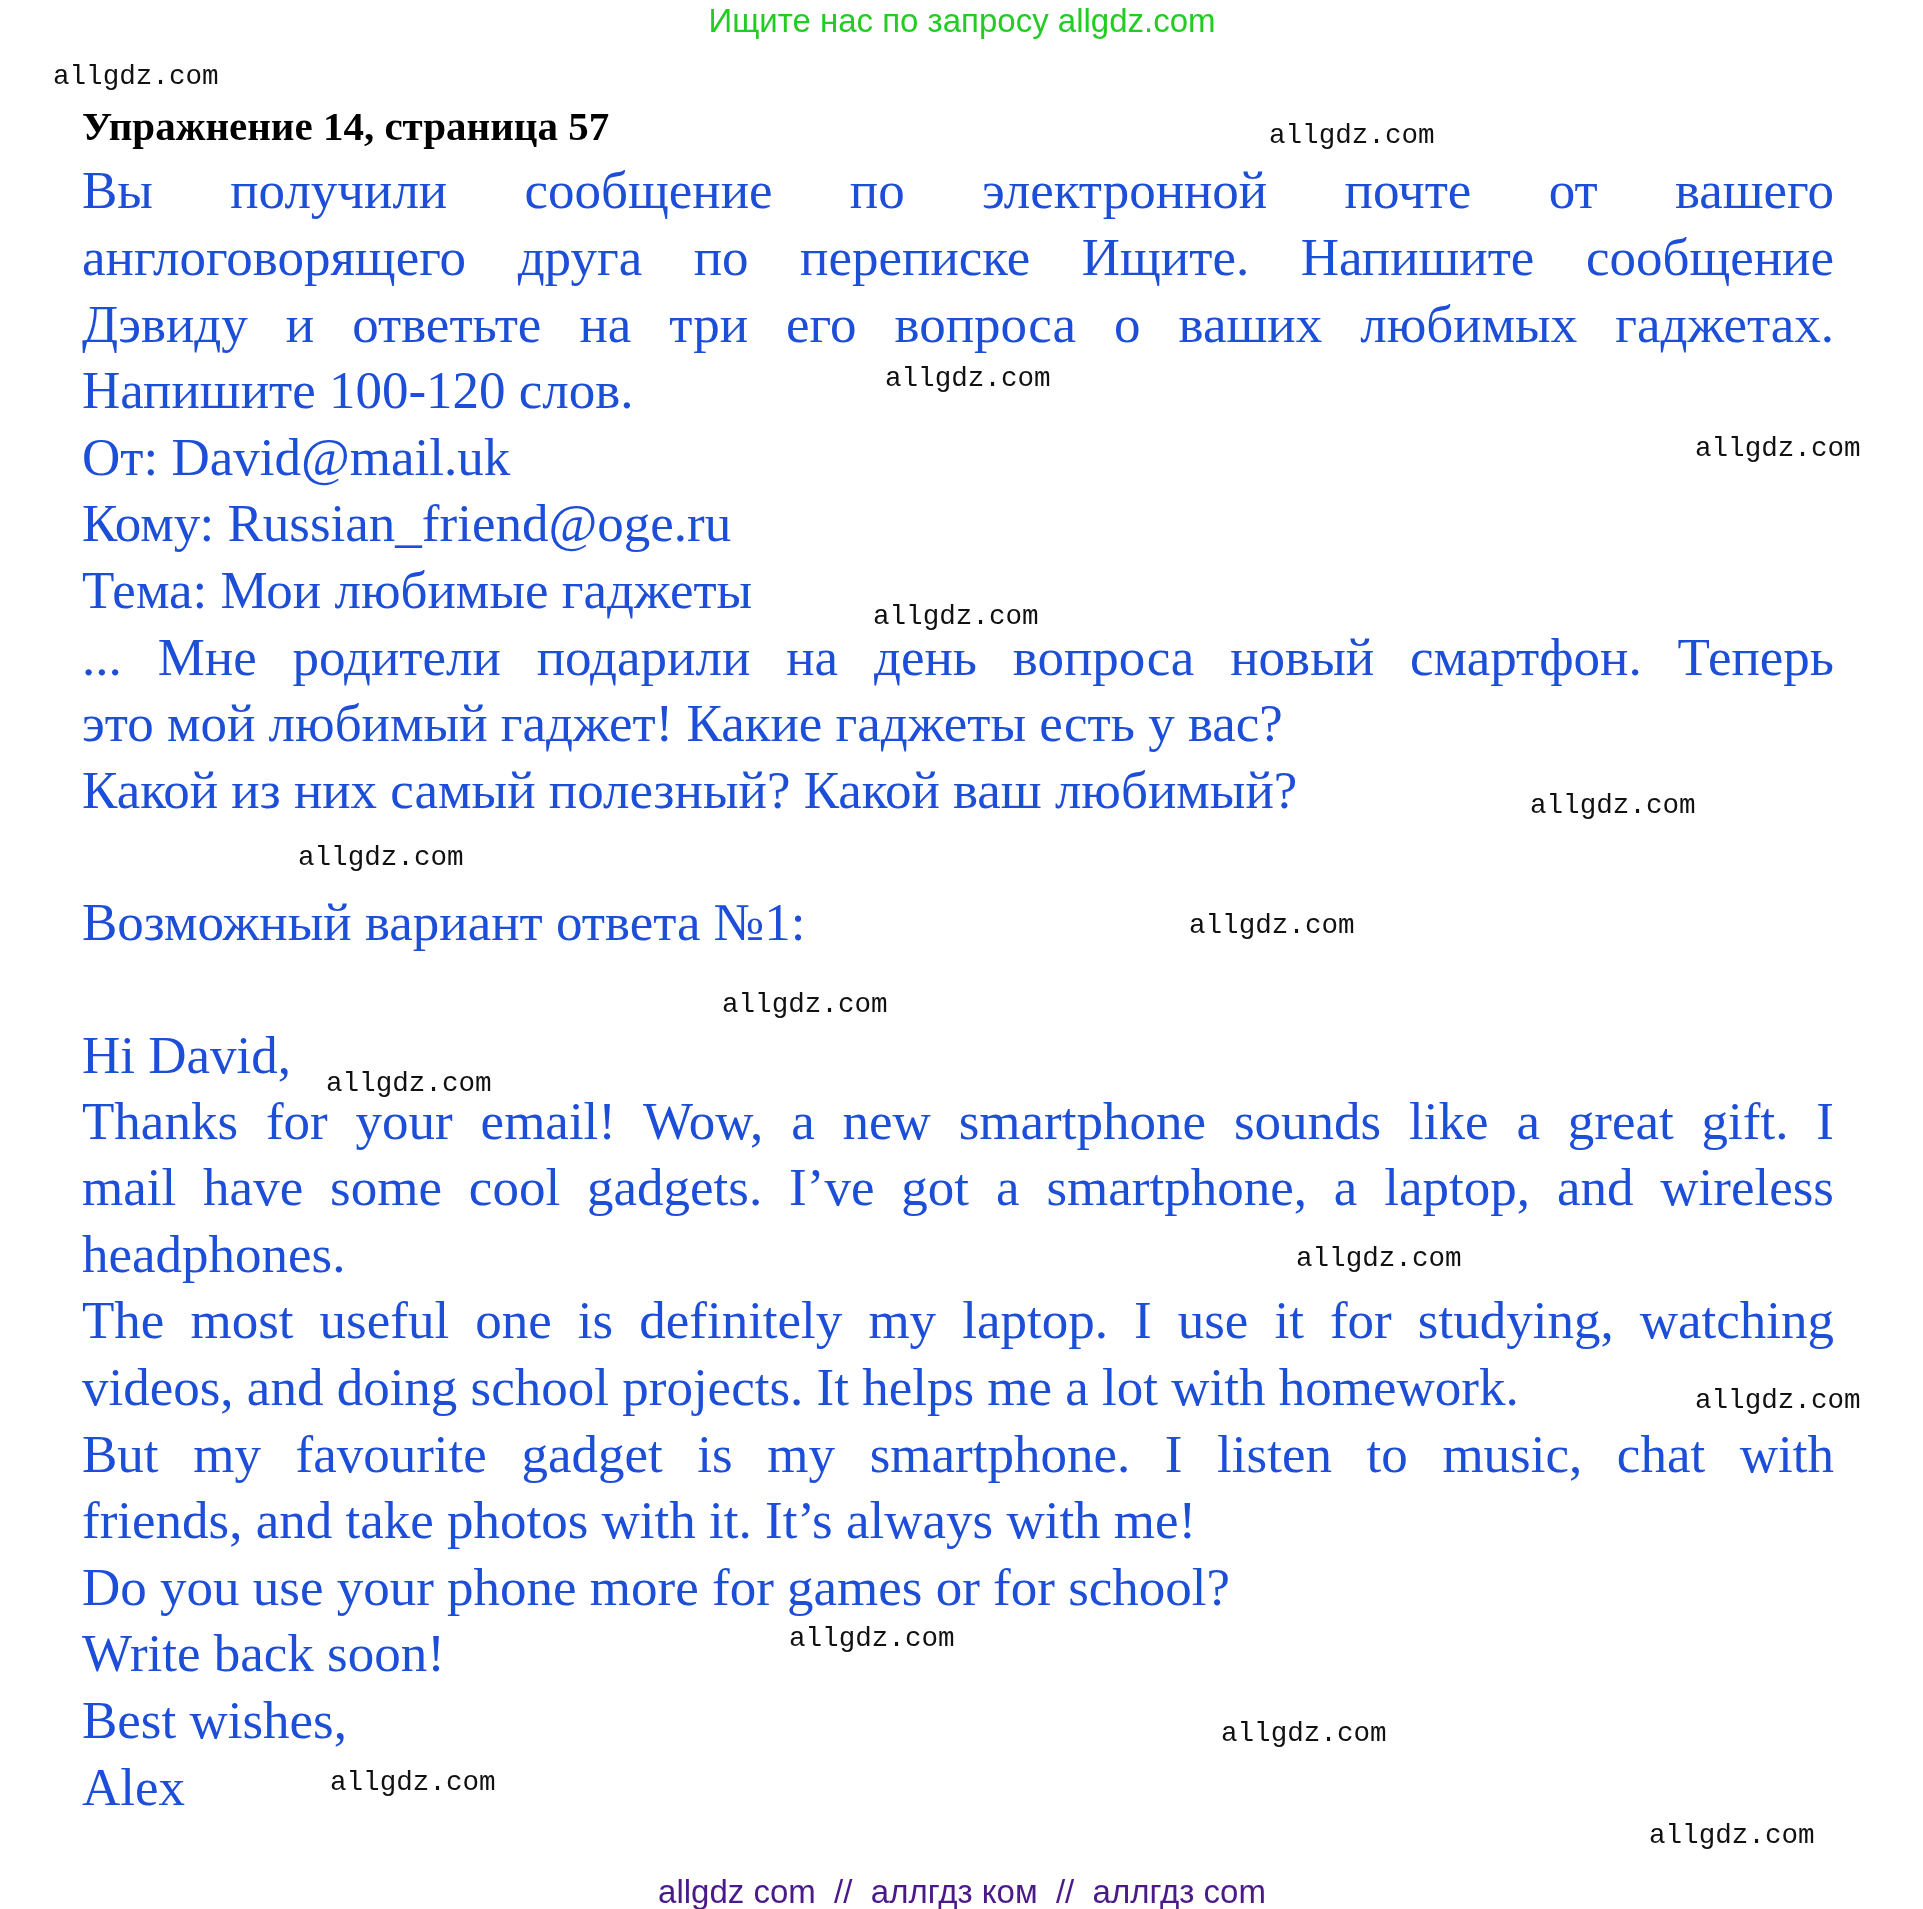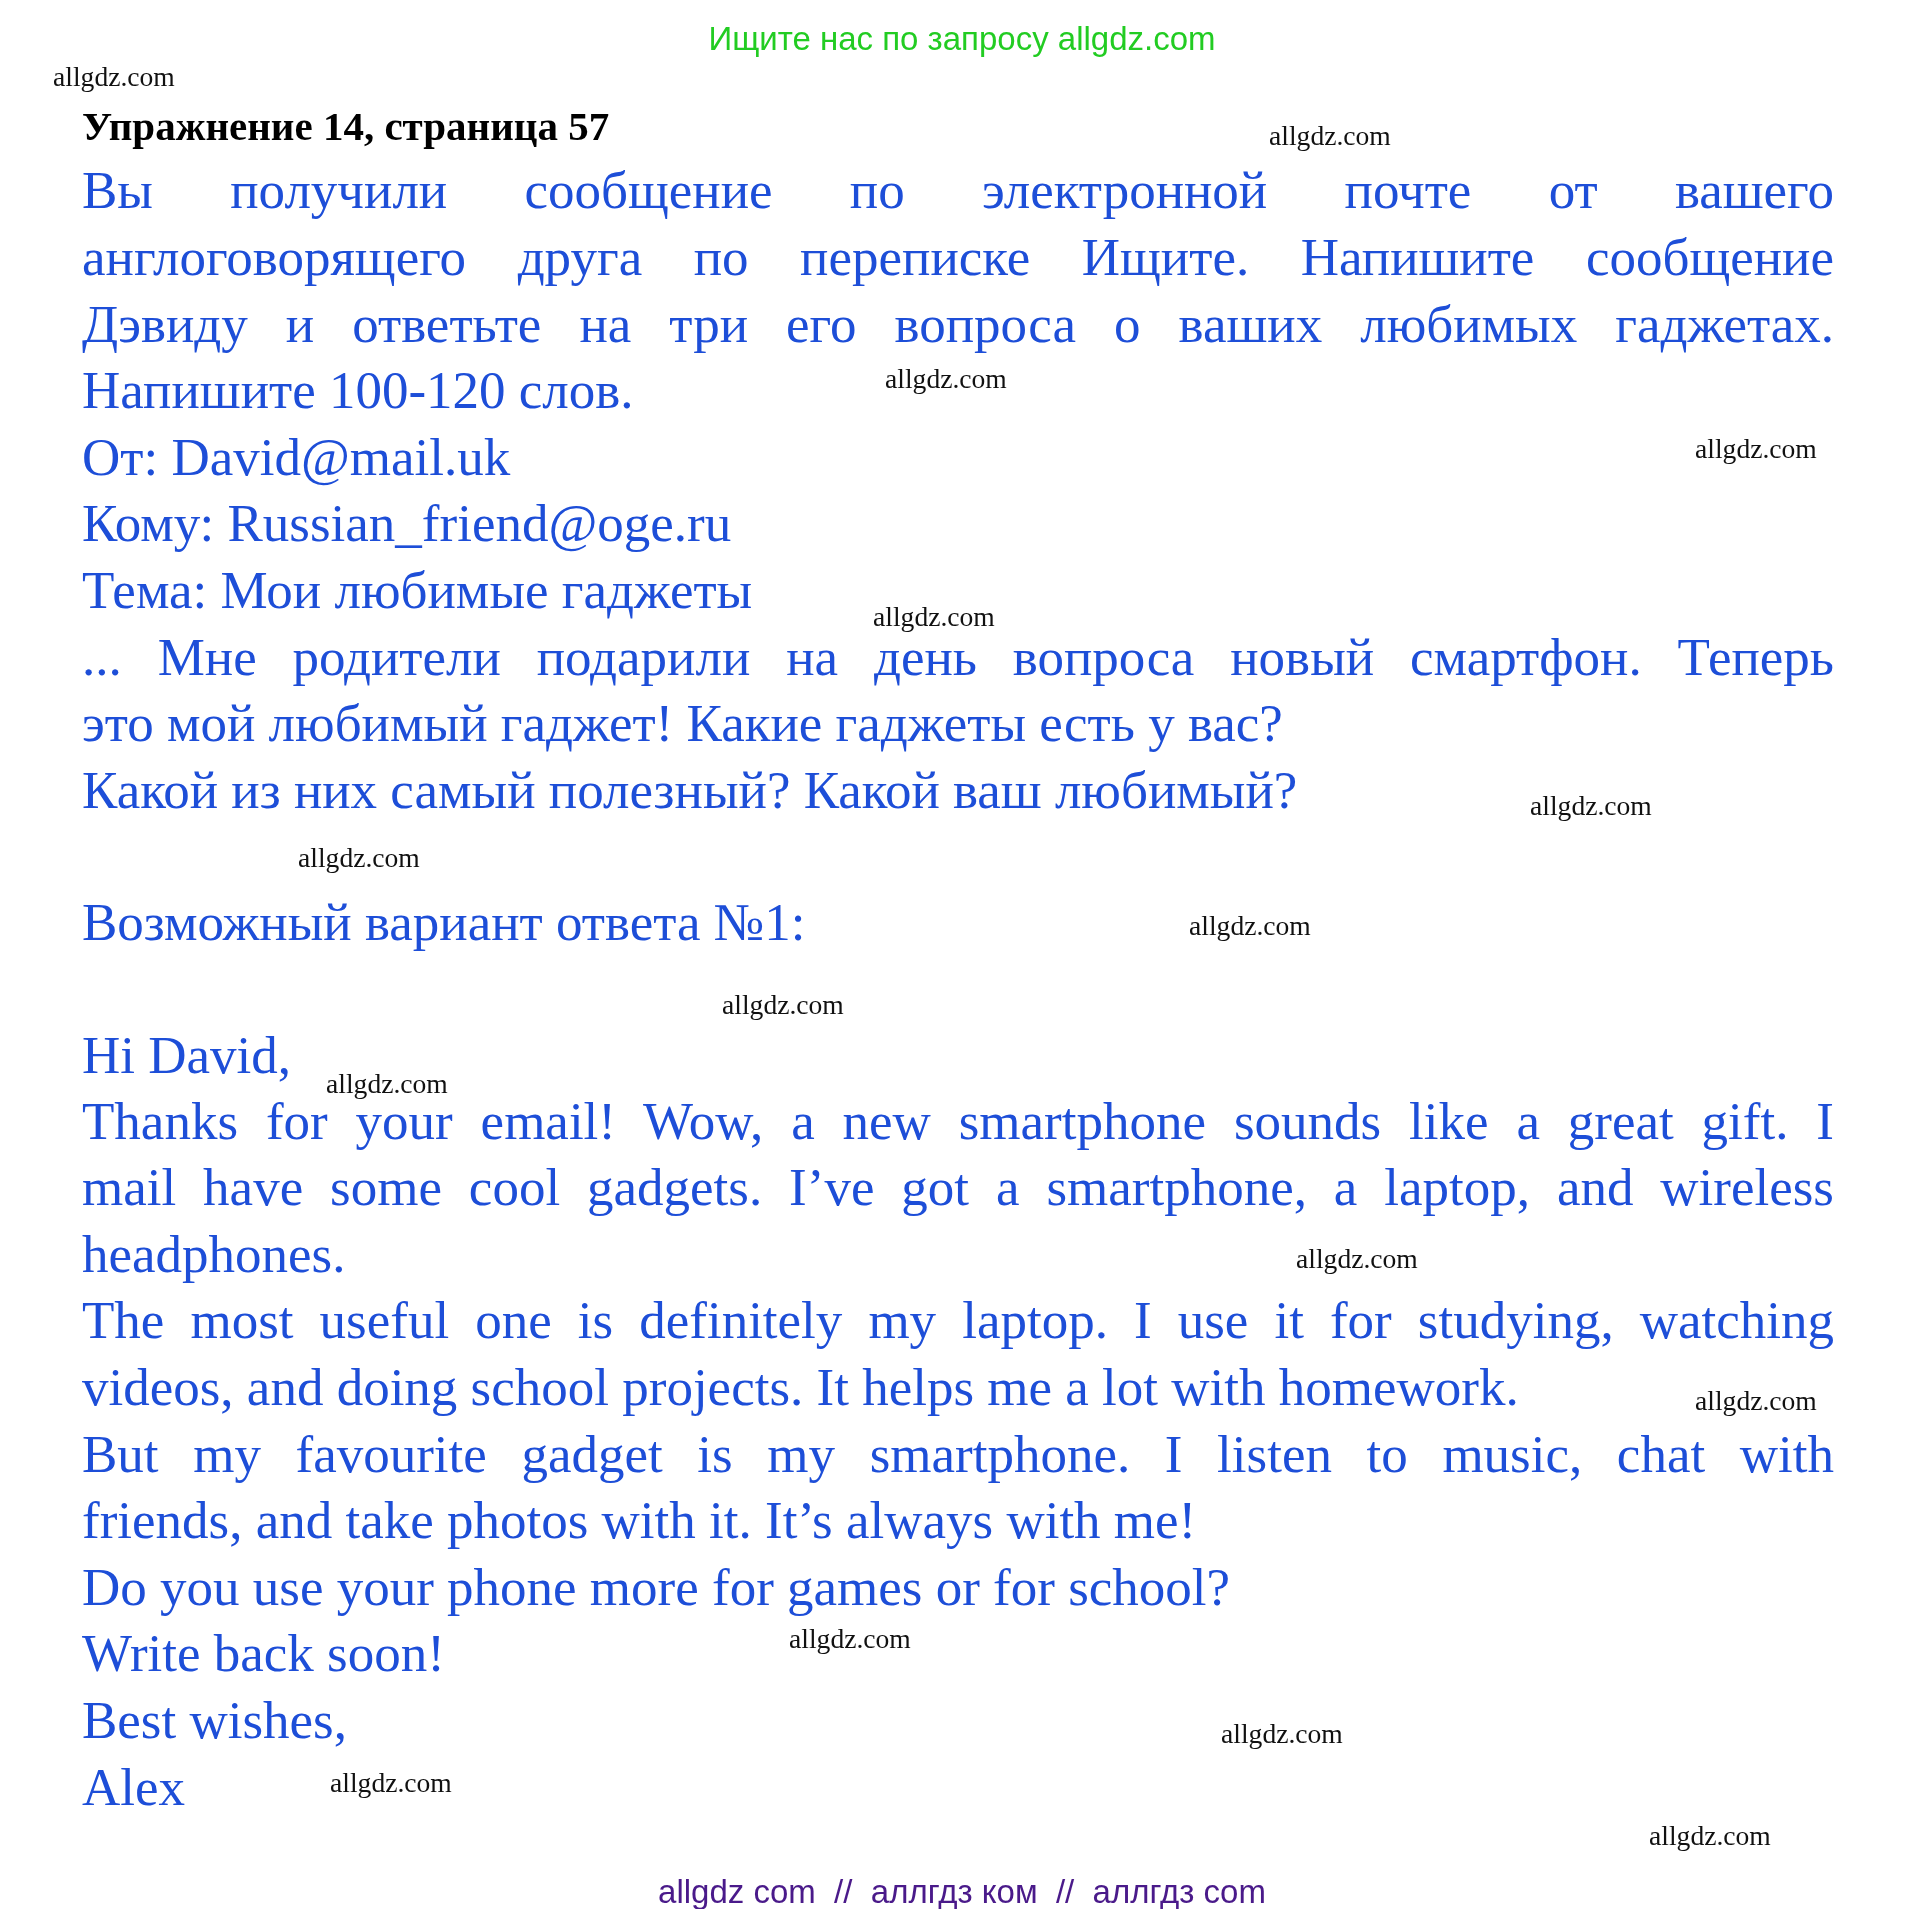--- a/index.html
+++ b/index.html
@@ -1,19 +1,19 @@
 <!DOCTYPE html>
 <html><head>
 <meta charset="utf-8">
 <style>
   html, body { margin:0; padding:0; background:#ffffff; }
   body { width:1924px; height:1909px; position:relative; overflow:hidden; }
   .top-banner { position:absolute; left:0; width:1924px; top:0; text-align:center;
-    font-family:"Liberation Sans", sans-serif; font-size:33px; color:#22cc22; line-height:41px;margin-top:18px; }
-  .wm { position:absolute; font-family:Liberation Serif, serif; font-size:27.6px; color:#111; line-height:31.5px; white-space:nowrap; }
+    font-family:"Liberation Sans", sans-serif; font-size:33px; color:#22cc22; line-height:41px; }
+  .wm { position:absolute; font-family:Liberation Mono, monospace; font-size:27.6px; color:#111; line-height:31.5px; white-space:nowrap; }
   .title { position:absolute; left:82px; top:94px; font-family:"Liberation Serif", serif; font-weight:bold;
     font-size:41px; line-height:65px; color:#000; white-space:nowrap; }
   .line { position:absolute; left:82px; font-family:"Liberation Serif", serif; font-size:53px;
     line-height:65px; color:#1d4ed8; white-space:nowrap; }
   .just { width:1752px; text-align:justify; text-align-last:justify; white-space:normal; }
   .footer { position:absolute; left:0; width:1924px; top:1872px; text-align:center;
     font-family:"Liberation Sans", sans-serif; font-size:33px; color:#4a1a8a; line-height:39px; white-space:pre; }
 </style>
 </head>
 <body>

